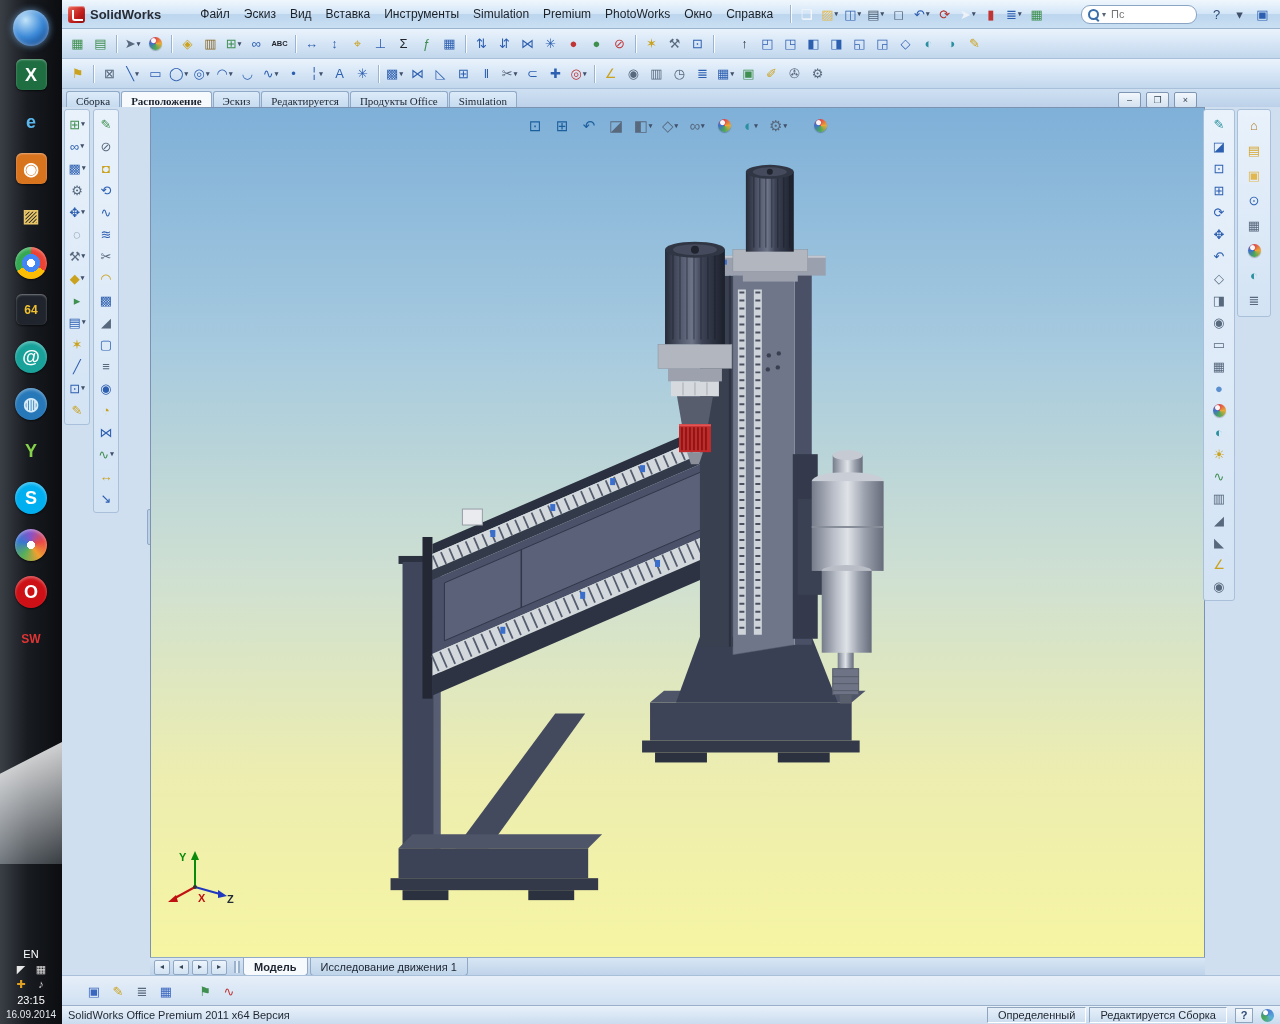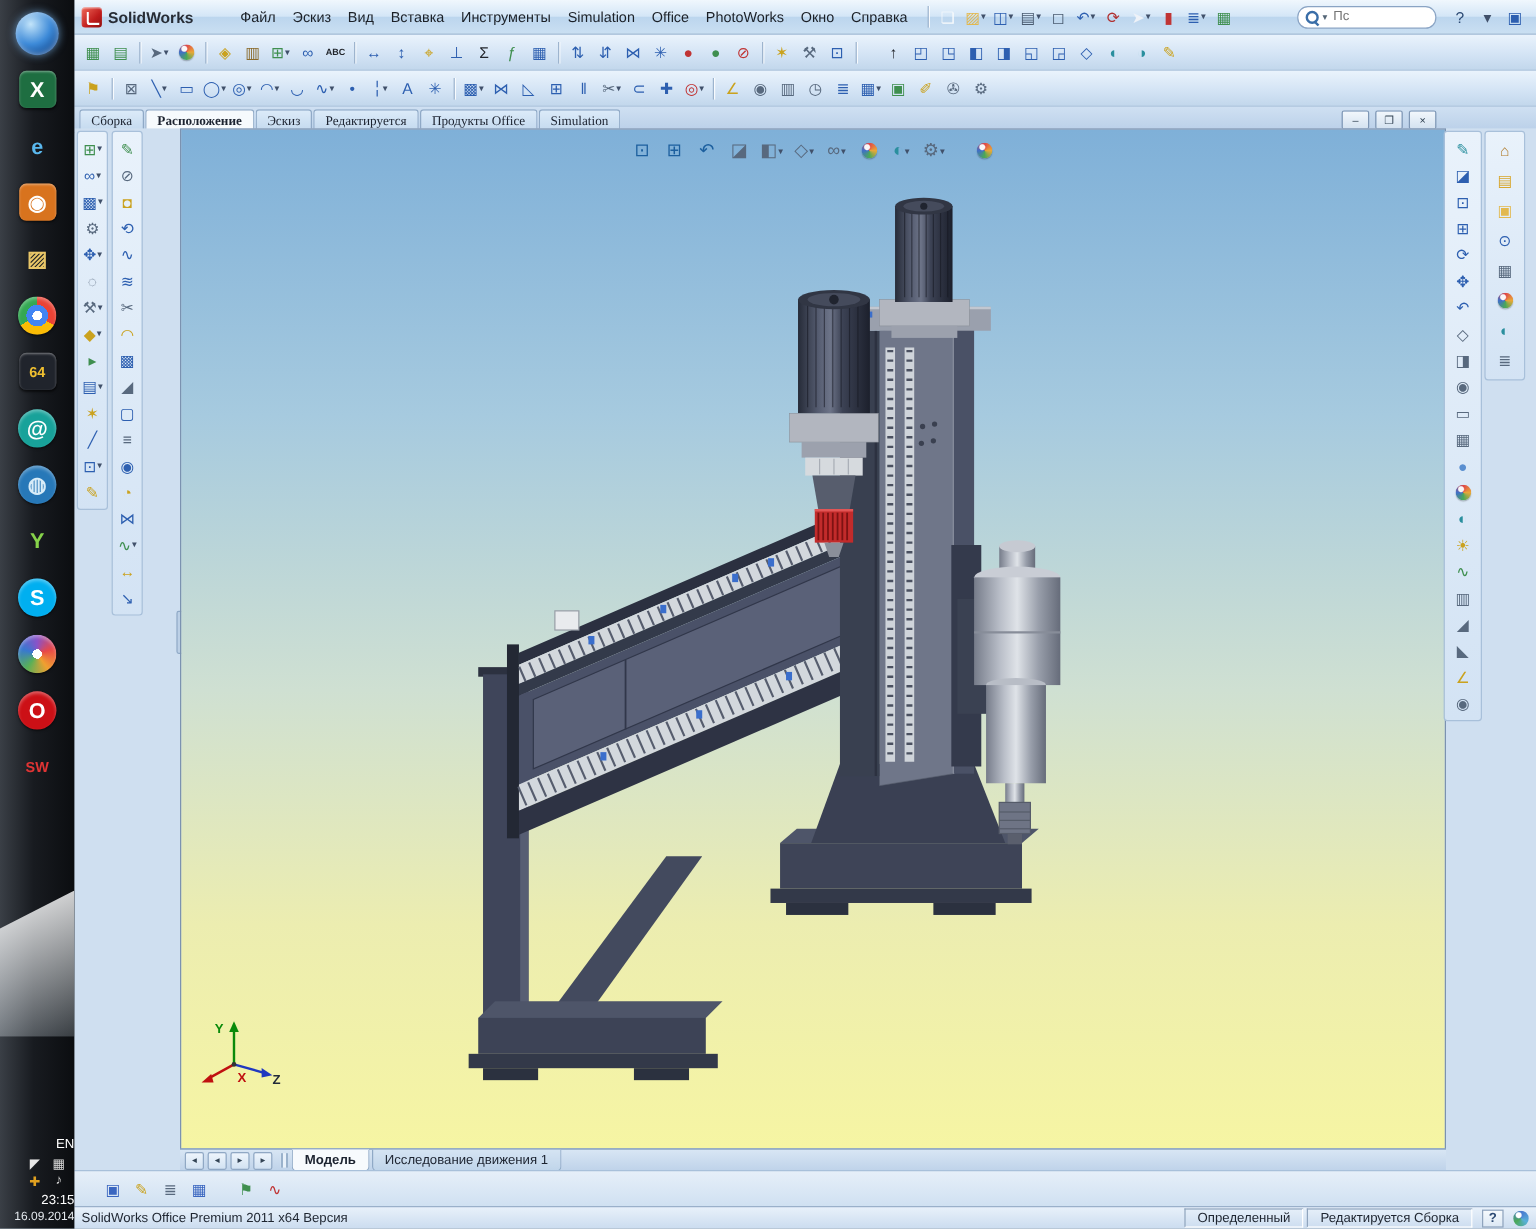--- a/index.html
+++ b/index.html
@@ -21,21 +21,21 @@
   .plain{width:36px;height:36px;display:flex;align-items:center;justify-content:center;}
   .tg{font-style:normal;font-weight:bold;font-size:18px;line-height:1;}
   .tg.tsm{font-size:12px;}
   .c1{background:radial-gradient(circle at 50% 50%,#fff 0 4px,#4285f4 4px 9px,rgba(0,0,0,0) 9px),
        conic-gradient(#ea4335 0 120deg,#fbbc05 120deg 240deg,#34a853 240deg 360deg);}
   .c2{background:radial-gradient(circle at 50% 50%,#fff 0 4px,rgba(0,0,0,0) 4px),
        conic-gradient(#8a52c8,#e84848,#f0a030,#58b058,#3878d0,#8a52c8);}
   .peek{position:absolute;left:0;top:742px;width:62px;height:122px;
         background:linear-gradient(160deg,rgba(255,255,255,.92),rgba(190,205,215,.25));
         clip-path:polygon(0 26%,100% 0,100% 100%,0 100%);}
-  .tray{position:absolute;bottom:4px;left:0;width:62px;display:flex;flex-direction:column;align-items:flex-end;gap:3px;}
+  .tray{position:absolute;bottom:4px;left:0;width:62px;display:flex;flex-direction:column;align-items:center;gap:3px;}
   .lang{font-size:11px;color:#fff;}
   #tray-icons{display:flex;flex-wrap:wrap;width:46px;justify-content:center;gap:2px;}
   .trico{font-size:11px;width:18px;text-align:center;display:inline-block;font-style:normal;}
   .time{font-size:11px;color:#fff;}
   .date{font-size:10px;color:#e4e9ee;}
 
   
   .app{position:absolute;left:62px;top:0;right:0;bottom:0;background:#cfdff0;}
   .titlebar{height:28px;display:flex;align-items:center;padding:0 6px;
             background:linear-gradient(#f0f7fd,#d4e6f7 48%,#bcd6ee 52%,#cadff2);
@@ -215,21 +215,21 @@
     <div class="titlebar">
       <span class="logo"></span>
       <span class="apptitle">SolidWorks</span>
       <nav class="menus" id="menus">
           <span class="menu">Файл</span>
           <span class="menu">Эскиз</span>
           <span class="menu">Вид</span>
           <span class="menu">Вставка</span>
           <span class="menu">Инструменты</span>
           <span class="menu">Simulation</span>
-          <span class="menu">Office</span>
+          <span class="menu">Premium</span>
           <span class="menu">PhotoWorks</span>
           <span class="menu">Окно</span>
           <span class="menu">Справка</span>
         </nav>
       <div class="std" id="std-icons">
           <i class="sep"></i>
           <span class="tbi">
             <b class="g" style="color: rgb(248, 250, 252);">❏</b>
           </span>
           <span class="tbi">

